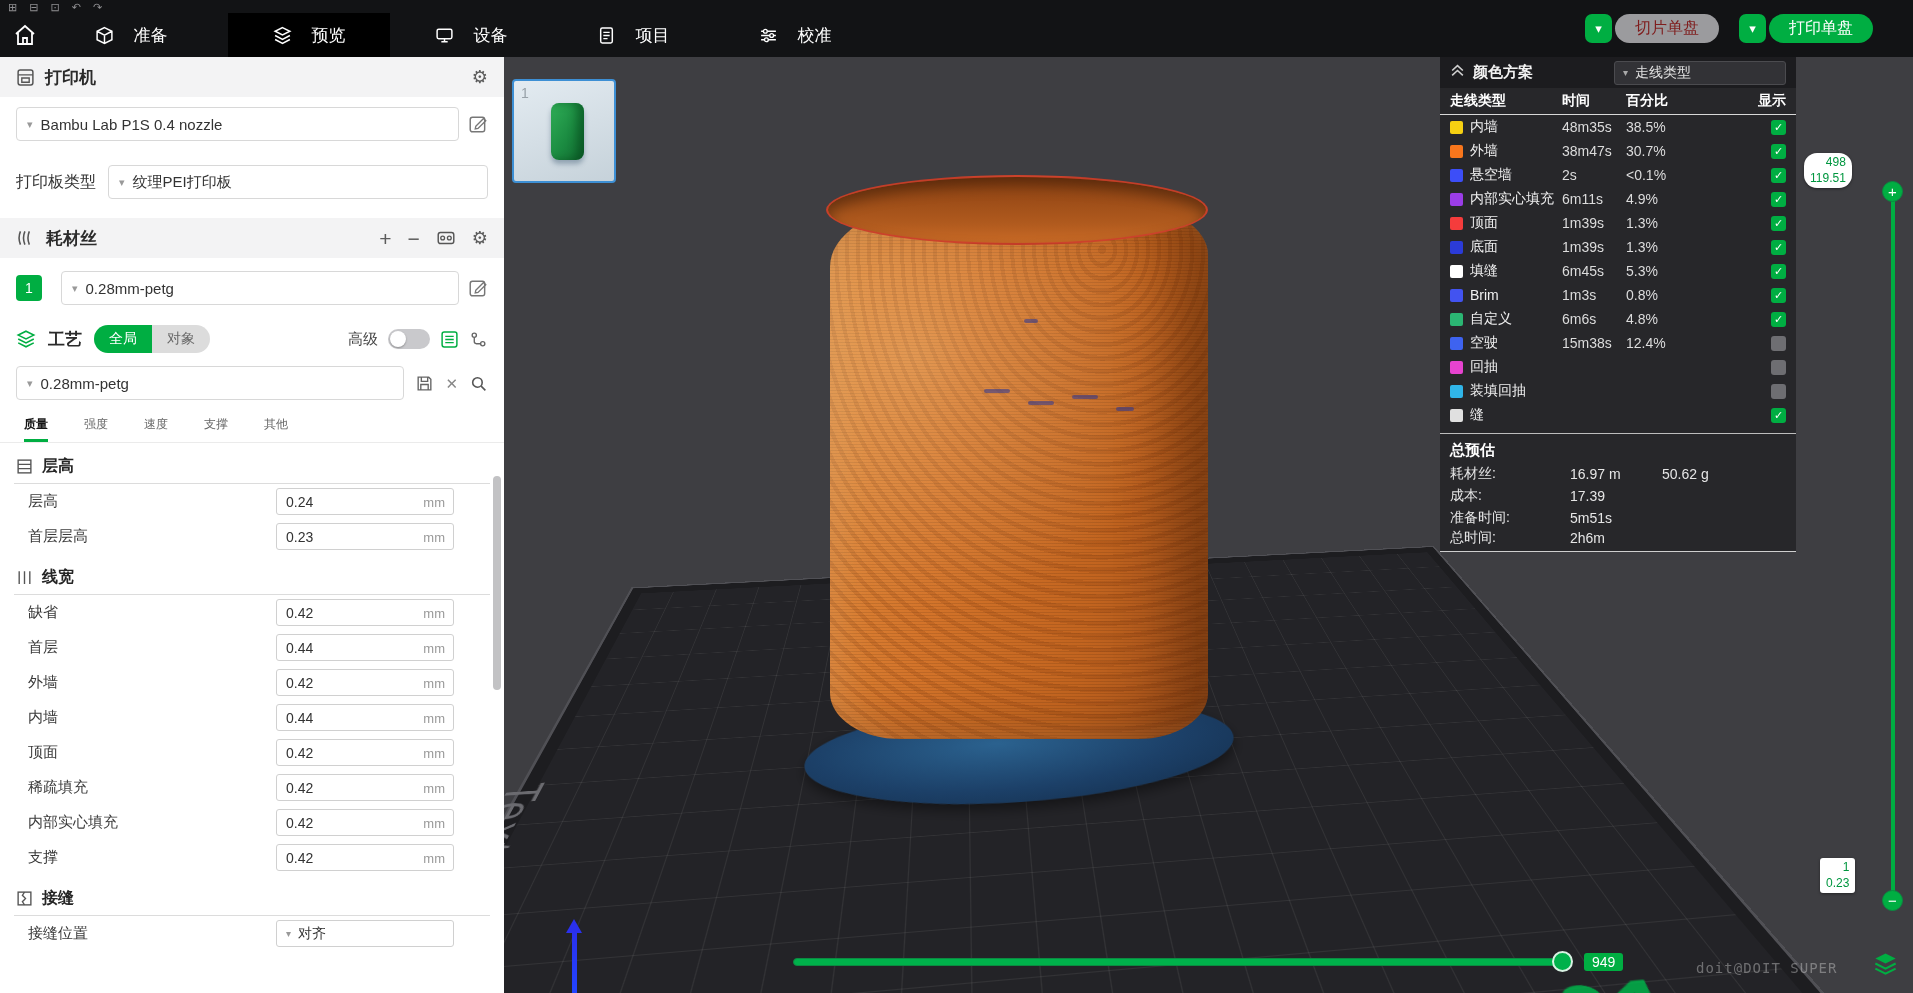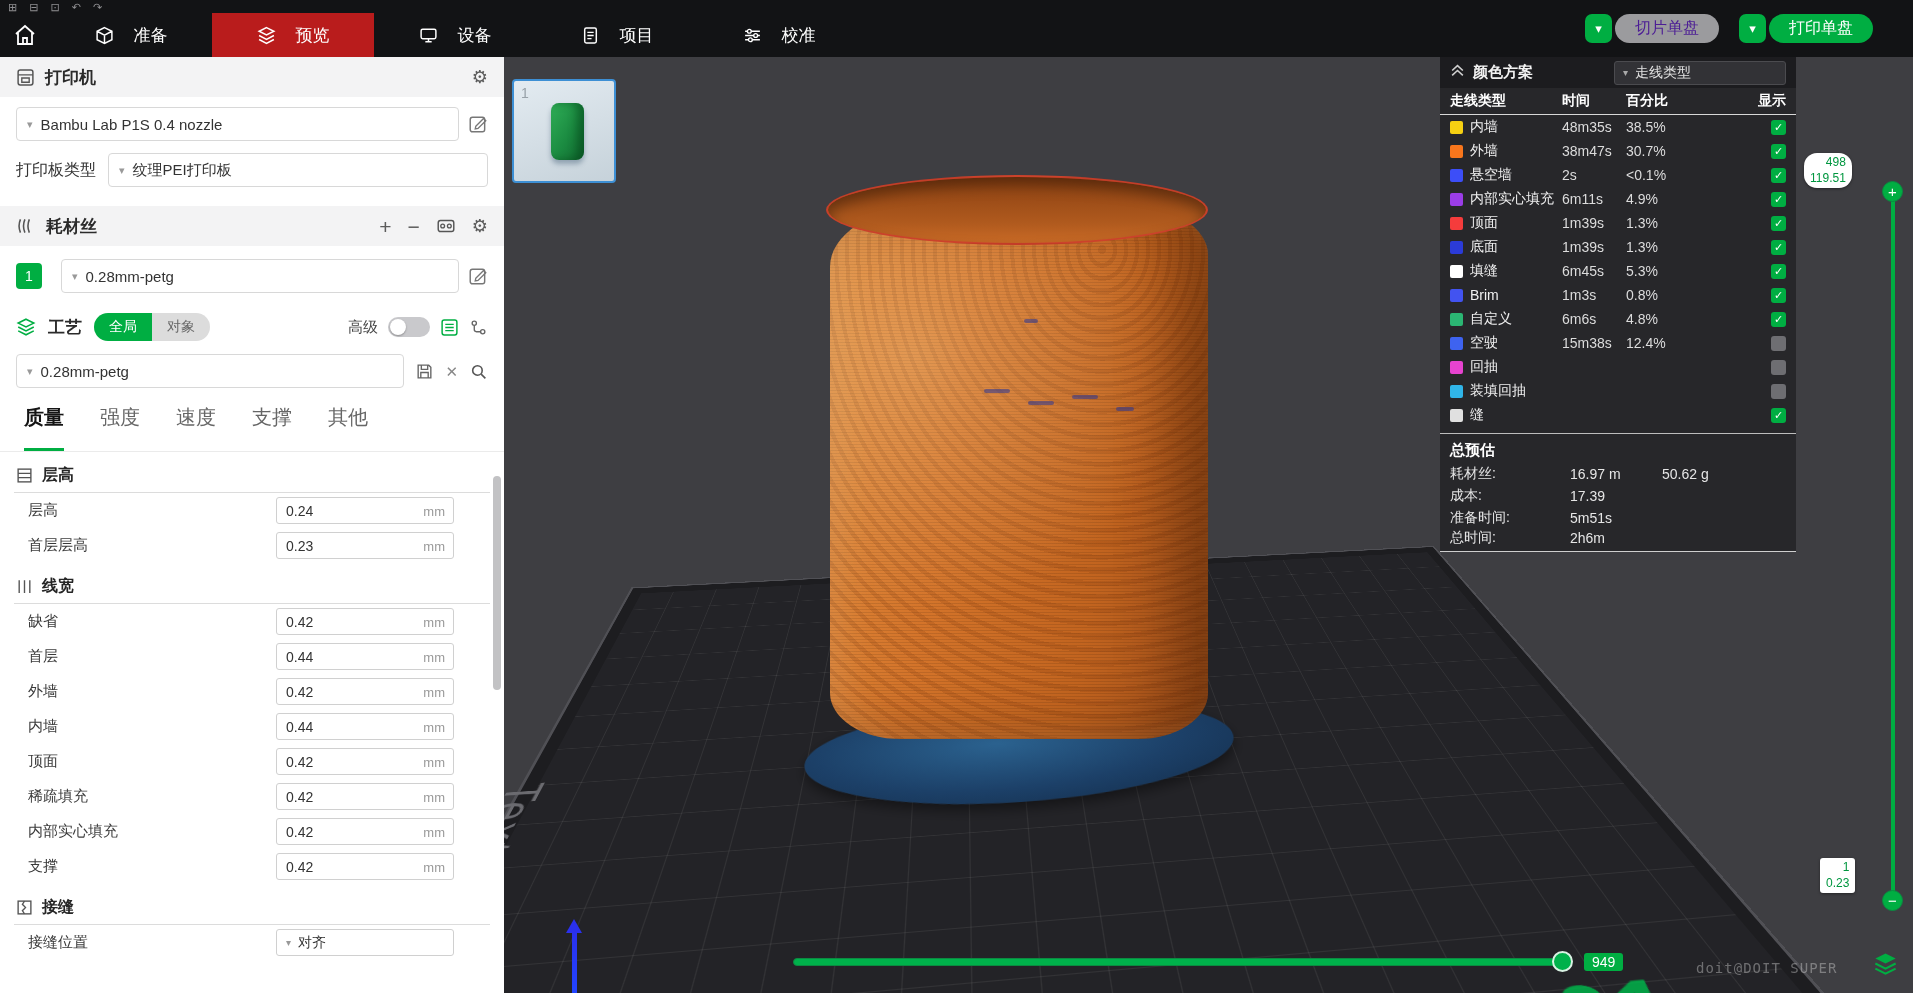--- a/index.html
+++ b/index.html
@@ -6,27 +6,27 @@
   html,body { width:1913px; height:993px; overflow:hidden; }
   body { font-family:"Liberation Sans", sans-serif; background:#3e3e42; position:relative; }
 
   
   .topbar { position:absolute; top:0; left:0; width:1913px; height:57px; background:#121315; z-index:40; }
   .titlebar-icons { position:absolute; top:0; left:8px; height:15px; display:flex; gap:12px; align-items:center; }
   .titlebar-icons span { color:#8f8f92; font-size:11px; line-height:1; }
   .home-btn { position:absolute; left:0; top:13px; width:50px; height:44px; display:flex; align-items:center; justify-content:center; cursor:pointer; }
   .nav-tabs { position:absolute; left:50px; top:13px; height:44px; display:flex; }
   .nav-tab { width:162px; height:44px; display:flex; align-items:center; justify-content:center; gap:20px; color:#ffffff; font-size:17px; cursor:pointer; }
-  .nav-tab.active { background:#b91c1c; }
+  .nav-tab.active { background:#000000;margin-left:16px; }
   .nav-tab svg { display:block; }
   .top-actions { position:absolute; right:40px; top:14px; display:flex; gap:20px; }
   .split-btn { display:flex; align-items:center; gap:3px; }
   .chev-btn { width:27px; height:29px; border-radius:7px; background:#00AE42; color:#fff; display:flex; align-items:center; justify-content:center; font-size:13px; cursor:pointer; }
   .pill-btn { height:29px; padding:0 20px; border-radius:15px; font-size:16px; display:flex; align-items:center; cursor:pointer; }
-  .pill-gray { background:#9b9b9e; color:#4c1d95; }
+  .pill-gray { background:#9b9b9e; color:#7f1d1d; }
   .pill-green { background:#00AE42; color:#ffffff; }
 
   
   .left-panel { position:absolute; top:57px; left:0; width:504px; height:936px; background:#ffffff; z-index:30; }
   .sec-head { height:40px; background:#f3f3f4; display:flex; align-items:center; padding:0 16px; gap:10px; }
   .sec-title { font-size:17px; color:#2b2b2b; font-weight:bold; }
   .flex-sp { margin-left:auto; display:flex; align-items:center; gap:16px; }
   .ico { color:#5c5c5c; font-size:18px; line-height:1; cursor:pointer; }
   .ico svg { display:block; }
   .lp-row { display:flex; align-items:center; padding:0 16px; }
@@ -35,21 +35,21 @@
   .label-inline { font-size:16px; color:#333; white-space:nowrap; margin-right:12px; }
   .slot-badge { width:26px; height:26px; background:#00AE42; color:#fff; border-radius:4px; display:flex; align-items:center; justify-content:center; font-size:14px; margin-right:10px; cursor:pointer; }
   .proc-head { display:flex; align-items:center; padding:0 16px; margin-top:20px; gap:12px; }
   .mode-pill { display:flex; border-radius:999px; overflow:hidden; font-size:14px; cursor:pointer; }
   .mode-pill .seg-on { background:#00AE42; color:#fff; padding:5px 15px; }
   .mode-pill .seg-off { background:#dcdcdc; color:#666; padding:5px 15px; }
   .adv-label { font-size:15px; color:#444; }
   .switch { width:42px; height:20px; border-radius:10px; background:#c9c9cc; position:relative; cursor:pointer; }
   .switch .knob { position:absolute; left:2px; top:2px; width:16px; height:16px; border-radius:50%; background:#fff; box-shadow:0 1px 2px rgba(0,0,0,.3); }
   .ptabs { display:flex; gap:36px; padding:16px 24px 0; border-bottom:1px solid #ebebeb; }
-  .ptab { font-size:20px; color:#666; padding-bottom:20px; position:relative; cursor:pointer; }
+  .ptab { font-size:12px; color:#666; padding-bottom:9px; position:relative; cursor:pointer; }
   .ptab.active { color:#141414; font-weight:bold; }
   .ptab.active::after { content:""; position:absolute; left:0; right:0; bottom:0; height:3px; background:#00AE42; }
   .params { padding:0 14px; }
   .psec { display:flex; align-items:center; gap:9px; padding:13px 2px 6px; border-bottom:1px solid #dcdcdc; font-weight:bold; font-size:16px; color:#262626; }
   .prow { display:flex; align-items:center; height:35px; padding-left:14px; }
   .plabel { font-size:15px; color:#3a3a3a; flex:1; }
   .pfield { position:relative; width:178px; margin-right:36px; }
   .pfield input { width:100%; height:27px; border:1px solid #d0d0d0; border-radius:3px; padding:0 38px 0 9px; font-size:14px; color:#333; font-family:inherit; outline:none; }
   .pfield .unit { position:absolute; right:9px; top:50%; transform:translateY(-50%); color:#9a9a9a; font-size:13px; }
   .combo-mini { height:27px; border:1px solid #d0d0d0; border-radius:3px; display:flex; align-items:center; gap:7px; padding:0 9px; font-size:14px; color:#333; cursor:pointer; }
@@ -218,21 +218,21 @@
       <span>Bambu Lab P1S 0.4 nozzle</span>
     </div>
     <span class="ico">
       <svg width="20" height="20" viewBox="0 0 18 18">
           <rect x="2" y="3" width="13" height="13" rx="2" fill="none" stroke="#777" stroke-width="1.3"></rect>
           <path d="M7 11 L14 4 L16 6 L9 13 L6.5 13.5 Z" fill="none" stroke="#777" stroke-width="1.2"></path>
         </svg>
     </span>
   </div>
 
-  <div class="lp-row" style="margin-top:12px;">
+  <div class="lp-row" style="margin-top:24px;">
     <span class="label-inline">打印板类型</span>
     <div class="combo">
       <span class="chev">▾</span>
       <span>纹理PEI打印板</span>
     </div>
   </div>
 
   <div class="sec-head" style="margin-top:19px;">
     <span class="ico">
       <svg width="20" height="20" viewBox="0 0 18 18">

